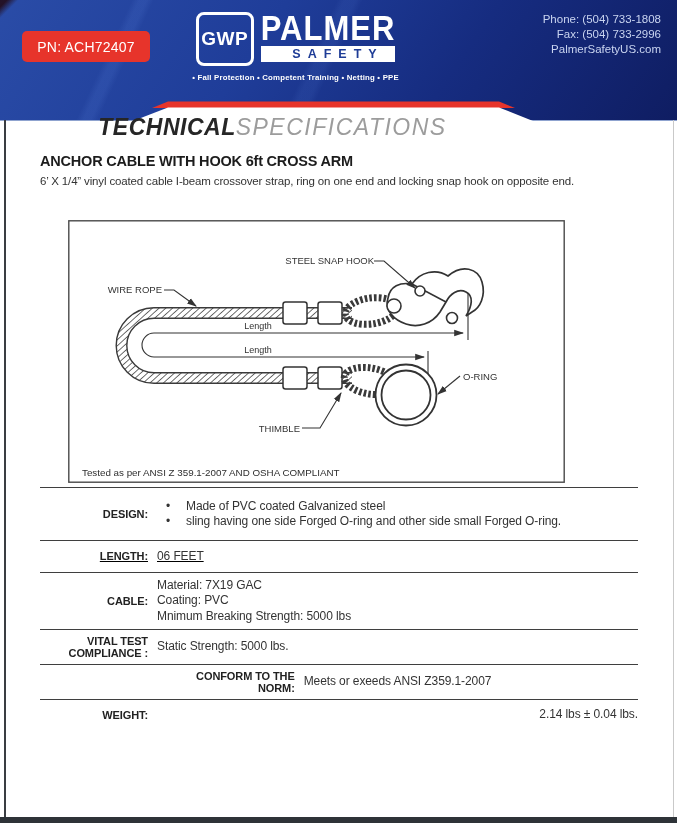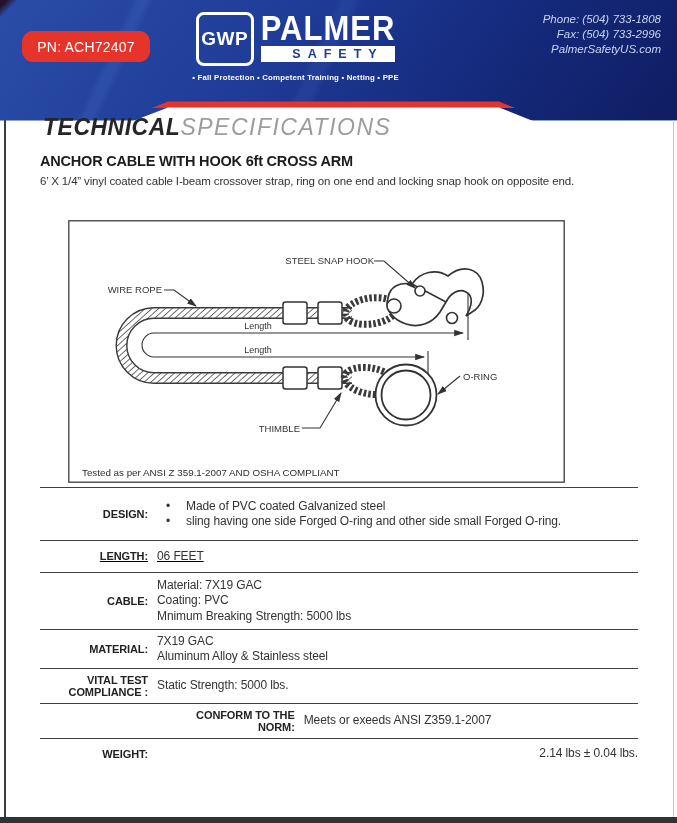--- a/index.html
+++ b/index.html
@@ -15,21 +15,21 @@
       linear-gradient(115deg, rgba(90,130,220,0.00) 0 18%, rgba(120,165,255,0.10) 19% 20%, rgba(90,130,220,0.0) 21% 46%, rgba(120,165,255,0.08) 47% 48.5%, rgba(90,130,220,0.0) 49.5%),
       linear-gradient(125deg,#2a4ca7 0%,#1f3d99 38%,#162c80 66%,#0f1d62 100%);
     border-bottom:1px solid #8fa3cf;
   }
   .corner-shade{
     position:absolute;left:0;top:0;width:26px;height:18px;
     background:linear-gradient(135deg,rgba(35,8,18,0.85) 0 5px,rgba(35,8,18,0) 13px);
   }
   .pn-badge{
     position:absolute;left:22px;top:31px;width:128px;height:31px;
-    background:#e7342b;border-radius:11px;color:#ffffff;
+    background:#e7342b;border-radius:5px;color:#ffffff;
     font-size:14px;letter-spacing:.2px;
     display:flex;align-items:center;justify-content:center;
   }
   .logo{position:absolute;left:0;top:12px;width:591px;display:flex;flex-direction:column;align-items:center;}
   .logo-main{display:flex;align-items:stretch;gap:7px;}
   .gwp-box{
     width:52px;height:48px;border:3px solid #ffffff;border-radius:8px;
     display:flex;align-items:center;justify-content:center;
     color:#ffffff;font-weight:bold;font-size:19px;letter-spacing:.5px;
   }
@@ -41,27 +41,27 @@
   .safety-bar{
     margin-top:4px;background:#ffffff;color:#1e3c96;font-weight:bold;
     font-size:12.5px;height:16px;line-height:16px;text-align:center;
     letter-spacing:7px;padding-left:20px;
   }
   .logo-tagline{
     margin-top:7px;color:#ffffff;font-weight:bold;font-size:7.8px;letter-spacing:.2px;
   }
   .contact{
     position:absolute;right:16px;top:12px;text-align:right;
-    color:#c9d4f0;font-size:11.5px;line-height:15px;font-style:italic;
+    color:#c9d4f0;font-size:11.5px;line-height:15px;
   }
   .notch-svg{position:absolute;left:0;bottom:-1px;display:block;}
   
   .section-title{
-    position:absolute;left:0;top:114px;width:545px;
-    font-style:italic;font-size:23px;letter-spacing:.5px;margin-left:43px;
+    position:absolute;left:0;top:114px;width:545px;text-align:center;
+    font-style:italic;font-size:23px;letter-spacing:.5px;
   }
   .section-title .bold{font-weight:800;color:#262626;}
   .section-title .light{font-weight:300;color:#9c9c9c;letter-spacing:1.5px;}
   
   .product-title{
     position:absolute;left:40px;top:153px;width:600px;
     font-weight:bold;font-size:14.5px;letter-spacing:-0.2px;color:#1c1c1c;
   }
   .product-desc{
     position:absolute;left:40px;top:172px;width:608px;
@@ -231,27 +231,20 @@
 
     <div class="spec-row r-cable">
       <div class="spec-label">CABLE:</div>
       <div class="spec-value">
         <div>Material: 7X19 GAC</div>
         <div>Coating: PVC</div>
         <div>Mnimum Breaking Strength: 5000 lbs</div>
       </div>
     </div>
 
-    <div class="spec-row r-material">
-      <div class="spec-label">MATERIAL:</div>
-      <div class="spec-value">
-        <div>7X19 GAC</div>
-        <div>Aluminum Alloy &amp; Stainless steel</div>
-      </div>
-    </div>
 
     <div class="spec-row r-vital">
       <div class="spec-label">VITAL TEST COMPLIANCE :</div>
       <div class="spec-value">Static Strength: 5000 lbs.</div>
     </div>
 
     <div class="spec-row r-conform">
       <div class="spec-label">CONFORM TO THE NORM:</div>
       <div class="spec-value">Meets or exeeds ANSI Z359.1-2007</div>
     </div>

